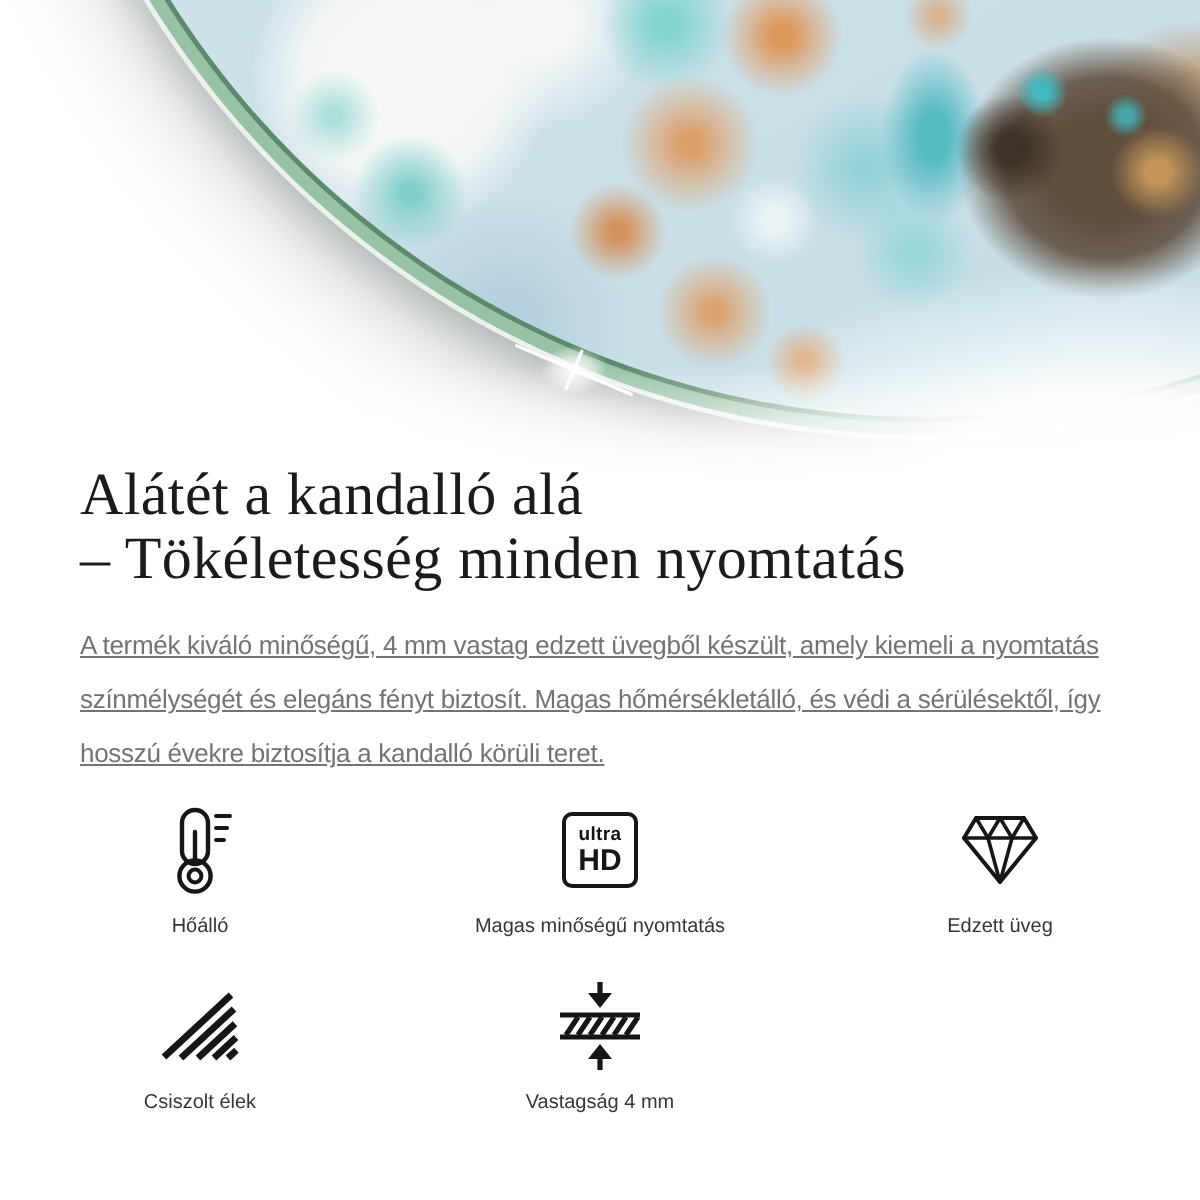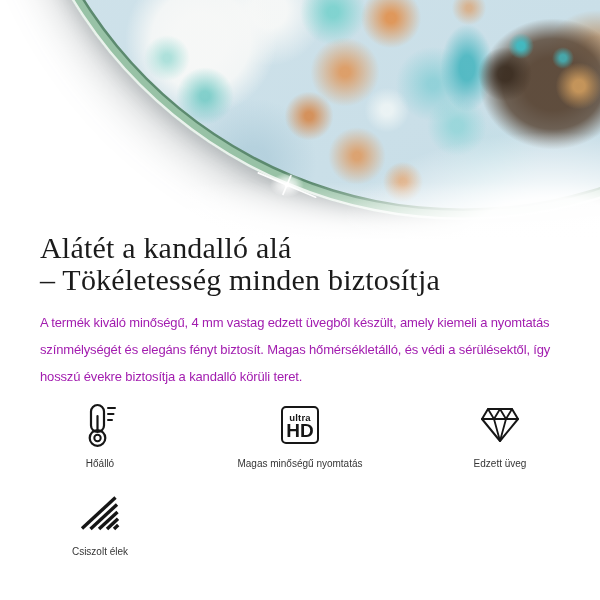--- a/index.html
+++ b/index.html
@@ -52,38 +52,39 @@
 
   
   .title{
     position:absolute;left:40px;top:232px;
     font-family:"Liberation Serif","DejaVu Serif",serif;
     font-size:30px;line-height:32px;font-weight:400;color:#1b1b1b;letter-spacing:0.2px;
   }
   .title span{display:block;}
   .desc{
     position:absolute;left:40px;top:309px;width:556px;
-    font-size:13px;line-height:27px;letter-spacing:-0.15px;color:#a21caf;
+    font-size:13px;line-height:27px;letter-spacing:-0.15px;color:#737373;
     white-space:pre-line;
+    text-decoration:underline;
   }
 
   
   .features{position:absolute;left:0;top:401px;width:600px;display:grid;grid-template-columns:repeat(3,1fr);row-gap:18px;}
   .feature{display:flex;flex-direction:column;align-items:center;}
   .icon-box{height:48px;display:flex;align-items:center;justify-content:center;}
   .feature-label{margin-top:7px;font-size:10px;line-height:15px;color:#353535;text-align:center;}
   .icon-box svg{display:block;}
   .oline{fill:none;stroke:#161616;stroke-linecap:round;stroke-linejoin:round;}
   .bline{fill:none;stroke:#161616;stroke-linecap:butt;}
   .solid{fill:#161616;stroke:none;}
 
   .uhd-box{width:38px;height:38px;border:2.6px solid #161616;border-radius:5px;box-sizing:border-box;
     display:flex;flex-direction:column;align-items:center;justify-content:center;color:#161616;}
   .uhd-top{font-size:9.5px;font-weight:700;line-height:10px;letter-spacing:0.2px;}
-  .uhd-bottom{font-size:19px;font-weight:800;line-height:15px;}
+  .uhd-bottom{font-size:15px;font-weight:800;line-height:15px;}
 </style>
 </head>
 <body>
 
 <div class="page">
 
   <div class="hero">
     <div class="disc"></div>
     <svg class="sparkle" width="72" height="46" viewBox="0 0 72 46">
       <defs>
@@ -98,21 +99,21 @@
         <rect x="4" y="22.2" width="64" height="1.7" rx="0.85" opacity="0.95"></rect>
         <rect x="35.1" y="12" width="1.7" height="22" rx="0.85" opacity="0.9"></rect>
       </g>
       <circle cx="36" cy="23" r="2" fill="#ffffff"></circle>
     </svg>
     <div class="hero-fade"></div>
   </div>
 
   <h1 class="title" style="margin:0;">
     <span>Alátét a kandalló alá</span>
-    <span>– Tökéletesség minden biztosítja</span>
+    <span>– Tökéletesség minden nyomtatás</span>
   </h1>
 
   <p class="desc" style="margin:0;">A termék kiváló minőségű, 4 mm vastag edzett üvegből készült, amely kiemeli a nyomtatás
 színmélységét és elegáns fényt biztosít. Magas hőmérsékletálló, és védi a sérülésektől, így
 hosszú évekre biztosítja a kandalló körüli teret.</p>
 
   <div class="features">
 
     <div class="feature">
       <div class="icon-box">
@@ -158,15 +159,34 @@
           <line class="bline" stroke-width="3.4" x1="2" y1="33.5" x2="35.5" y2="2.5"></line>
           <line class="bline" stroke-width="3.4" x1="10.5" y1="34" x2="37" y2="9.5"></line>
           <line class="bline" stroke-width="3.4" x1="19" y1="34" x2="37.5" y2="16.9"></line>
           <line class="bline" stroke-width="3.4" x1="27" y1="34" x2="38" y2="23.8"></line>
           <line class="bline" stroke-width="3.4" x1="34" y1="34" x2="38.2" y2="30.1"></line>
         </svg>
       </div>
       <div class="feature-label">Csiszolt élek</div>
     </div>
 
+    <div class="feature">
+      <div class="icon-box">
+        <svg width="46" height="46" viewBox="0 0 46 46">
+          <line class="bline" stroke-width="2.6" x1="23" y1="1" x2="23" y2="7"></line>
+          <polygon class="solid" points="17,6.5 29,6.5 23,14"></polygon>
+          <line class="bline" stroke-width="2.4" x1="3" y1="17.5" x2="43" y2="17.5"></line>
+          <line class="bline" stroke-width="2.4" x1="3" y1="28.5" x2="43" y2="28.5"></line>
+          <line class="bline" stroke-width="2.6" x1="6" y1="27.5" x2="12" y2="18.5"></line>
+          <line class="bline" stroke-width="2.6" x1="12" y1="27.5" x2="18" y2="18.5"></line>
+          <line class="bline" stroke-width="2.6" x1="18" y1="27.5" x2="24" y2="18.5"></line>
+          <line class="bline" stroke-width="2.6" x1="24" y1="27.5" x2="30" y2="18.5"></line>
+          <line class="bline" stroke-width="2.6" x1="30" y1="27.5" x2="36" y2="18.5"></line>
+          <line class="bline" stroke-width="2.6" x1="36" y1="27.5" x2="42" y2="18.5"></line>
+          <polygon class="solid" points="17,39.5 29,39.5 23,32"></polygon>
+          <line class="bline" stroke-width="2.6" x1="23" y1="39" x2="23" y2="45"></line>
+        </svg>
+      </div>
+      <div class="feature-label">Vastagság 4 mm</div>
+    </div>
 
   </div>
 </div>
 
 </body></html>

